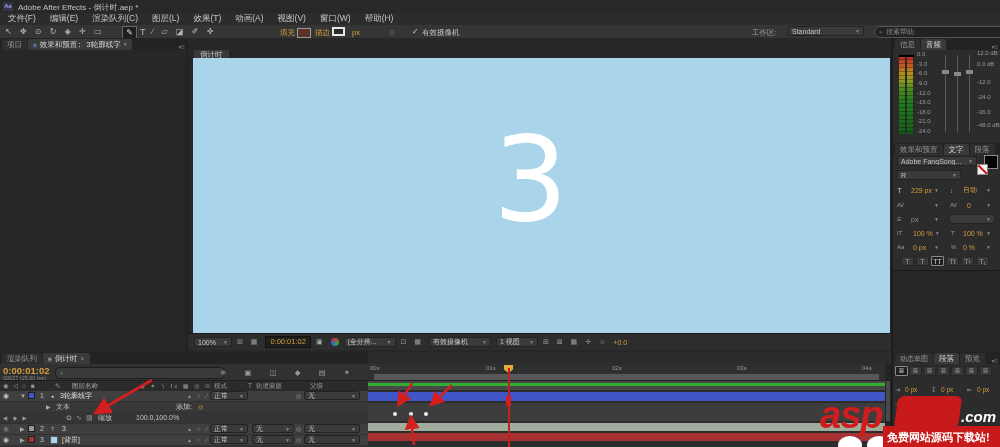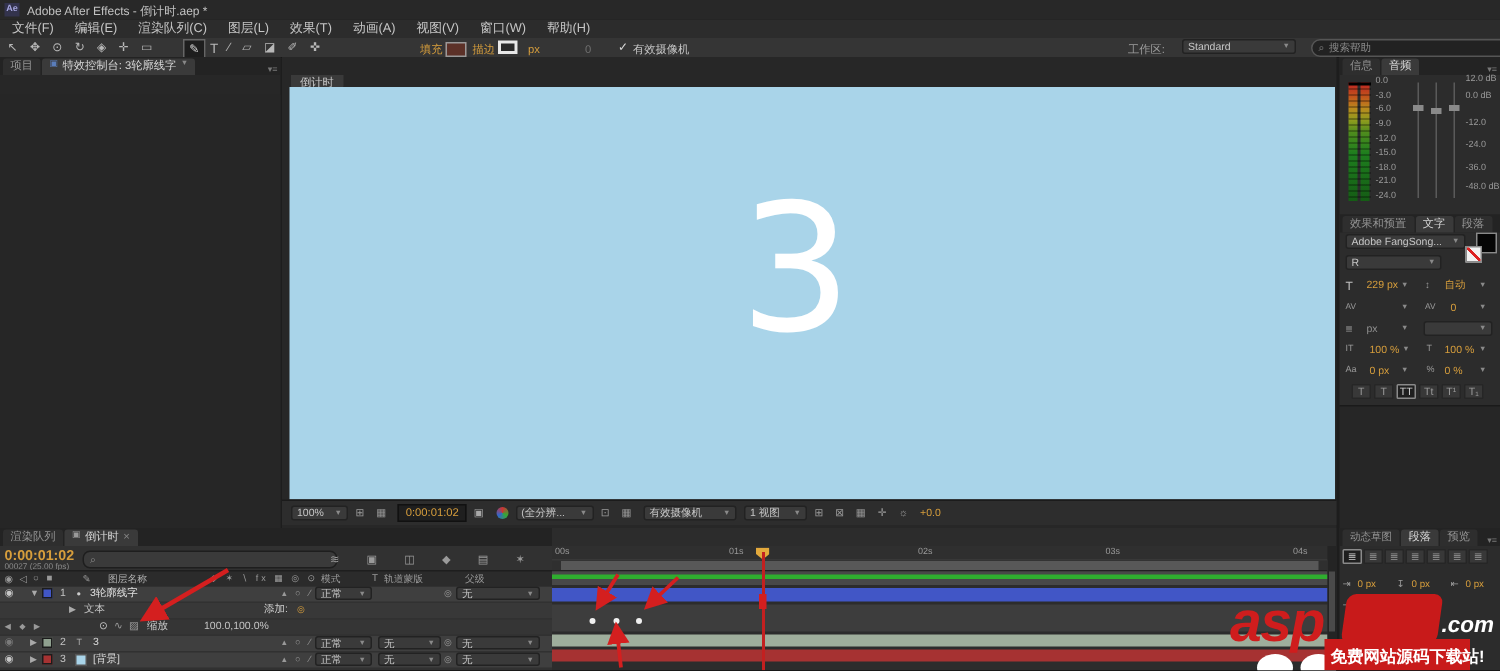--- a/index.html
+++ b/index.html
@@ -1,22 +1,22 @@
 <!DOCTYPE html>
 <html><head>
 <meta charset="utf-8">
 <style>
   html,body{margin:0;padding:0;background:#111;}
   .app{position:relative;width:1000px;height:447px;background:#1d1d1d;overflow:hidden;
        font-family:"Liberation Sans","DejaVu Sans",sans-serif;color:#c8c8c8;}
   .abs{position:absolute;}
   .panel{position:absolute;box-sizing:border-box;}
   .tabbar{position:absolute;left:0;top:0;right:0;height:12px;background:#232323;display:flex;align-items:flex-end;padding-left:2px;}
-  .ptab{display:inline-flex;align-items:flex-start;gap:3px;background:#2e2e2e;color:#949494;font-size:7.5px;
-        padding:0 5px;height:11px;border-radius:2px 2px 0 0;margin-right:1px;white-space:nowrap;overflow:hidden;}
+  .ptab{display:inline-flex;align-items:center;gap:3px;background:#2e2e2e;color:#949494;font-size:7.5px;
+        padding:0 5px;height:11px;border-radius:2px 2px 0 0;margin-right:1px;white-space:nowrap;overflow:hidden;font-family:Liberation Mono, monospace;}
   .ptab.on{background:#3a3a3a;color:#d8d8d8;}
   .pmenu{margin-left:auto;margin-right:2px;color:#777;font-size:6px;}
   .dd{position:absolute;display:flex;align-items:center;background:#3a3a3a;border:1px solid #222;border-radius:2px;
       font-size:7px;color:#c6c6c6;padding:0 3px;box-sizing:border-box;height:10px;white-space:nowrap;overflow:hidden;}
   .dd .caret{margin-left:auto;font-size:5px;color:#8a8a8a;padding-left:2px;}
   .orange{color:#d79e3c;}
   .ibtn{display:inline-flex;align-items:center;justify-content:center;width:13px;height:10px;background:#383838;
         border:1px solid #262626;color:#9a9a9a;font-size:7px;border-radius:1px;box-sizing:border-box;}
   .ibtn.on{border-color:#8a8a8a;background:#1f1f1f;color:#d0d0d0;}
   .glyphs{font-size:7px;color:#9a9a9a;letter-spacing:3px;white-space:nowrap;}
@@ -74,21 +74,21 @@
     </div>
   </div>
 
   <div class="panel" style="left:0;top:38px;width:187px;height:314px;background:#272727;">
     <div class="tabbar">
       <span class="ptab">
           <span>项目</span>
         </span>
       <span class="ptab on" style="max-width:120px;">
         <span style="color:#5a7dbb;font-size:6px;">▣</span>
-        <span>特效控制台: 3轮廓线字</span>
+        <span>效果和预置: 3轮廓线字</span>
         <span style="font-size:5px;color:#888;">▼</span>
       </span>
       <span class="pmenu">▾≡</span>
     </div>
     <div class="abs" style="left:0;top:25px;width:187px;height:289px;background:#262626;"></div>
   </div>
 
   <div class="panel" style="left:188px;top:38px;width:703px;height:314px;background:#272727;">
     <span class="abs" style="left:6px;top:12px;height:9px;background:#3a3a3a;color:#cccccc;font-size:7.5px;line-height:9px;padding:0 6px;border-radius:0 0 2px 2px;">倒计时</span>
 
@@ -443,17 +443,17 @@
     <line x1="414" y1="445" x2="411" y2="418" stroke="#d41f1f" stroke-width="2.5" marker-end="url(#ah)"></line>
     <line x1="509" y1="368" x2="509" y2="447" stroke="#c32020" stroke-width="2"></line>
     <rect x="506" y="396" width="5" height="10" fill="#d41f1f"></rect>
   </svg>
 
   <div class="abs wm" style="left:820px;top:394px;font-size:38px;font-weight:bold;font-style:italic;color:#cf1d1d;letter-spacing:-1px;">asp</div>
   <div class="abs wm" style="left:896px;top:396px;width:64px;height:33px;background:#c81a1a;border-radius:6px;transform:skewX(-8deg);"></div>
   <div class="abs wm" style="left:961px;top:408px;font-size:15px;font-weight:bold;font-style:italic;color:#ffffff;">.com</div>
   <div class="abs wm" style="left:838px;top:436px;width:24px;height:18px;border-radius:50%;background:#ffffff;"></div>
   <div class="abs wm" style="left:867px;top:436px;width:24px;height:18px;border-radius:50%;background:#ffffff;"></div>
-  <div class="abs wm" style="left:883px;top:426px;width:97px;height:21px;background:#c81a1a;">
+  <div class="abs wm" style="left:883px;top:426px;width:117px;height:21px;background:#c81a1a;">
     <span class="abs" style="left:4px;top:4px;font-size:11px;font-weight:bold;color:#ffffff;white-space:nowrap;">免费网站源码下载站!</span>
   </div>
 
 </div>
 
 </body></html>

